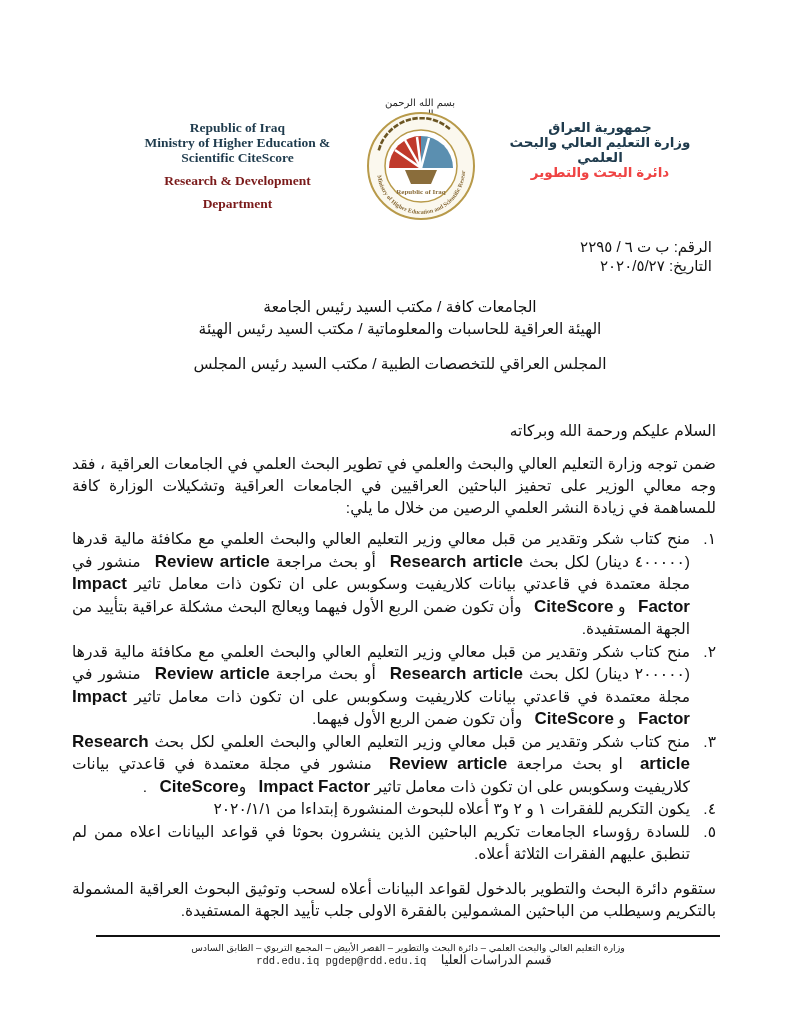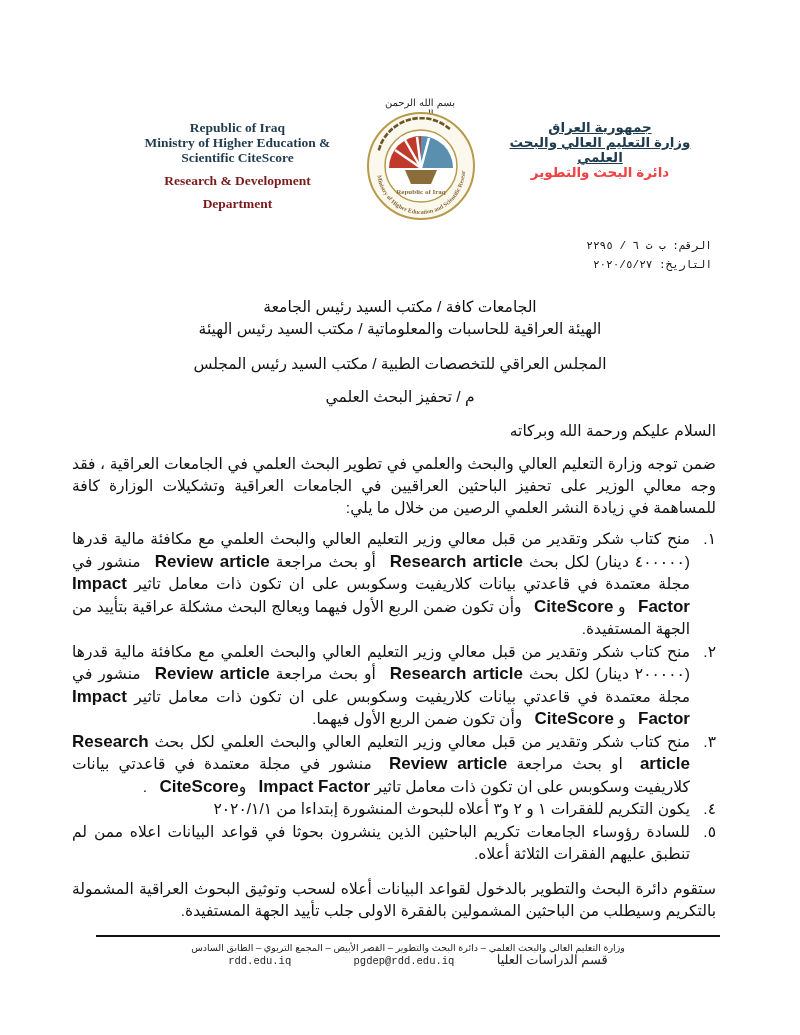--- a/index.html
+++ b/index.html
@@ -17,34 +17,34 @@
     font-weight: bold; font-size: 13.5px; line-height: 15px;
   }
   .hdr-en .navy { color: #1f3b4d; }
   .hdr-en .maroon { color: #7a1a1a; margin-top: 8px; }
 
   .hdr-ar {
     position: absolute; left: 485px; top: 120px; width: 230px;
     text-align: center; direction: rtl; font-weight: bold;
     font-size: 13.5px; line-height: 15px;
   }
-  .hdr-ar .navy { color: #1f3b4d; text-decoration: underline; }
+  .hdr-ar .navy { color: #1f3b4d; }
   .hdr-ar .maroon { color: #ef4444; }
 
   .basmala {
     position: absolute; left: 370px; top: 97px; width: 100px; text-align: center;
     direction: rtl; font-size: 10px; font-family: "DejaVu Serif", serif; color: #222;
     letter-spacing: -0.5px;
   }
   .emblem { position: absolute; left: 365px; top: 110px; width: 112px; height: 112px; }
 
   
   .ref {
     position: absolute; right: 88px; top: 237px; direction: rtl; 
-    font-size: 11px; line-height: 19px; font-family: Liberation Mono, monospace;
+    font-size: 15px; line-height: 19px;
   }
 
   .center-block { position: absolute; left: 100px; width: 600px; direction: rtl; text-align: center; font-size: 15.5px; }
   .addr1 { top: 296px; line-height: 22px; }
   .addr2 { top: 355px; }
   .subject { top: 388px; }
 
   .greeting { position: absolute; right: 84px; top: 422px; direction: rtl; font-size: 15.5px; }
 
   .intro {
@@ -62,21 +62,21 @@
     text-align: justify; font-size: 15.5px; line-height: 22px;
   }
 
   .footer-rule { position: absolute; left: 96px; right: 80px; top: 935px; height: 2px; background: #111; }
   .footer {
     position: absolute; left: 96px; right: 80px; top: 942px; text-align: center;
     font-size: 9.5px; line-height: 12px; color: #222;
   }
   .footer .ar { direction: rtl; }
   .footer .row2 { font-family: "Liberation Mono", "DejaVu Sans Mono", monospace; font-size: 10.5px; }
-  .footer .row2 span { margin: 0 28px; }
+  .footer .row2 span { margin: 0 0; }
 </style>
 </head>
 <body>
 
 <div class="page">
 
   <div class="hdr-en">
     <div class="navy">Republic of Iraq</div>
     <div class="navy">Ministry of Higher Education &amp;</div>
     <div class="navy">Scientific CiteScore</div>
@@ -117,21 +117,20 @@
   <div class="ref">
     <div>الرقم: ب ت ٦ / ٢٢٩٥</div>
     <div>التاريخ: ٢٠٢٠/٥/٢٧</div>
   </div>
 
   <div class="center-block addr1">
     <div>الجامعات كافة / مكتب السيد رئيس الجامعة</div>
     <div>الهيئة العراقية للحاسبات والمعلوماتية / مكتب السيد رئيس الهيئة</div>
   </div>
   <div class="center-block addr2">المجلس العراقي للتخصصات الطبية / مكتب السيد رئيس المجلس</div>
-  <div class="center-block subject">م / تحفيز البحث العلمي</div>
 
   <div class="greeting">السلام عليكم ورحمة الله وبركاته</div>
 
   <div class="intro">ضمن توجه وزارة التعليم العالي والبحث والعلمي في تطوير البحث العلمي في الجامعات العراقية ، فقد وجه معالي الوزير على تحفيز الباحثين العراقيين في الجامعات العراقية وتشكيلات الوزارة كافة للمساهمة في زيادة النشر العلمي الرصين من خلال ما يلي:</div>
 
   <div class="items">
     <div class="item">
       <span class="num">١.</span>
       <span>منح كتاب شكر وتقدير من قبل معالي وزير التعليم العالي والبحث العلمي مع مكافئة مالية قدرها (٤٠٠٠٠٠ دينار) لكل بحث </span><span class="en">Research article</span><span> أو بحث مراجعة </span><span class="en">Review article</span><span> منشور في مجلة معتمدة في قاعدتي بيانات كلاريفيت وسكوبس على ان تكون ذات معامل تاثير </span><span class="en">Impact Factor</span><span> و </span><span class="en">CiteScore</span><span> وأن تكون ضمن الربع الأول فيهما ويعالج البحث مشكلة عراقية بتأييد من الجهة المستفيدة.</span>
     </div>

